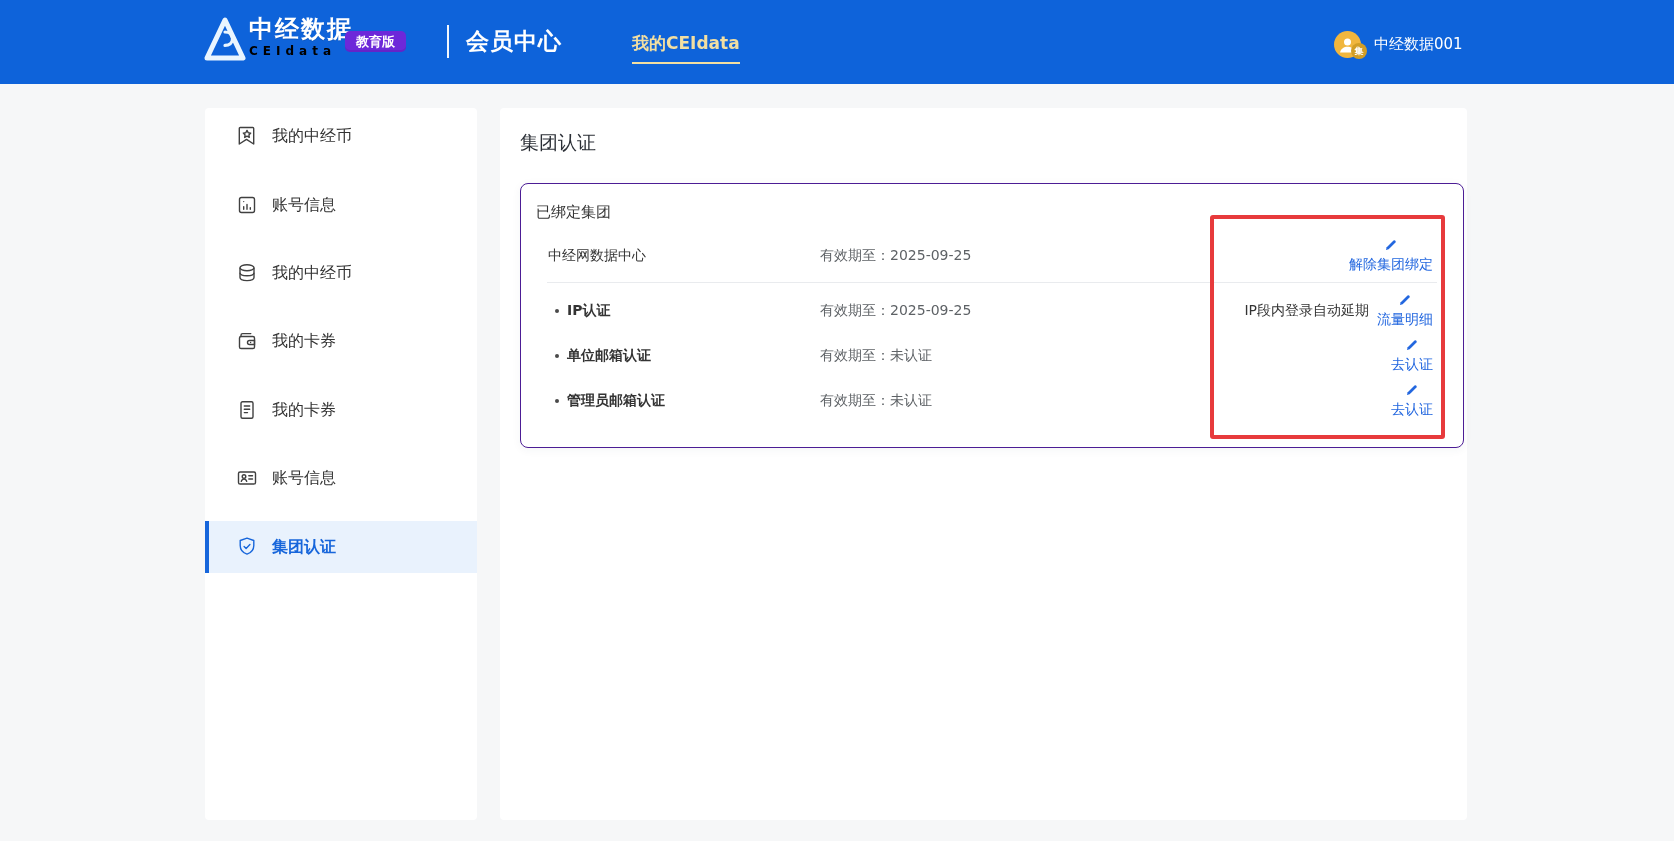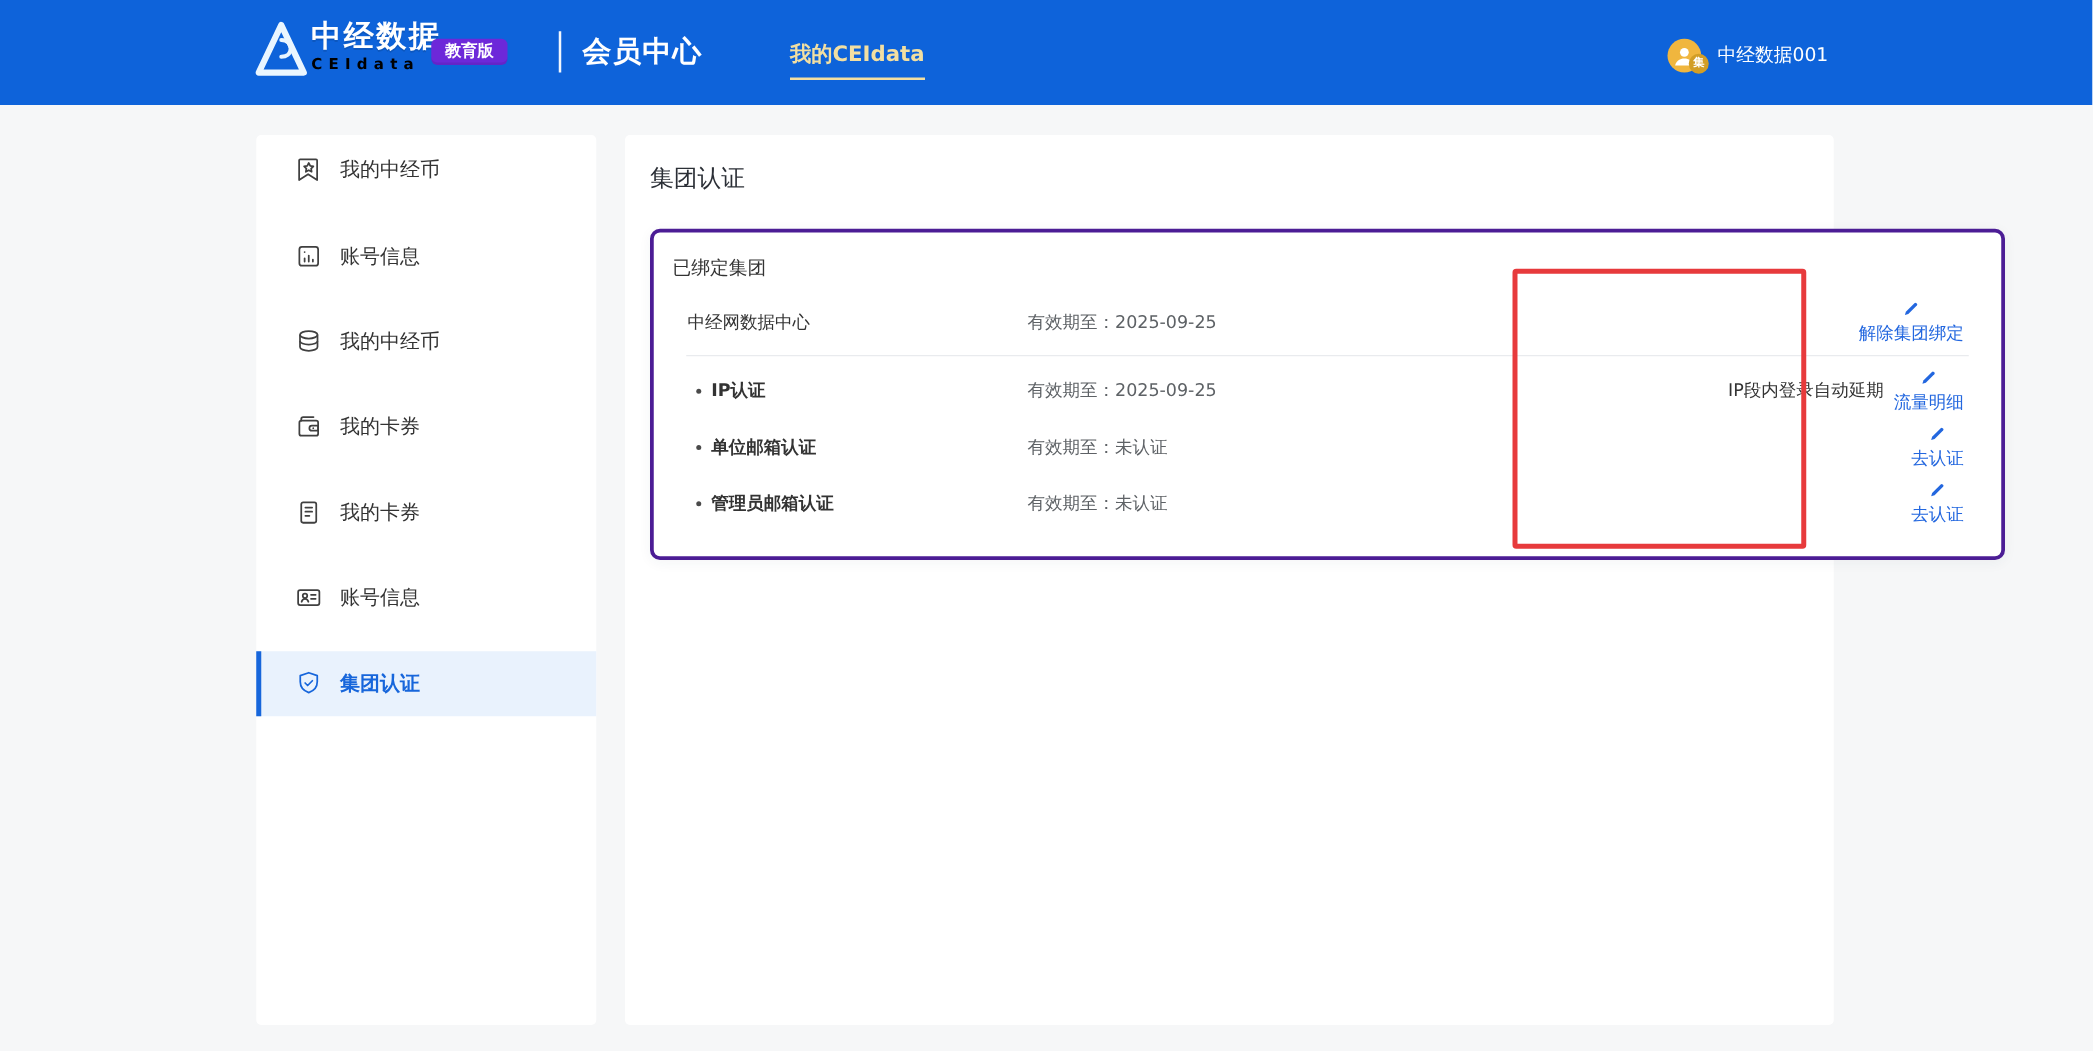--- a/index.html
+++ b/index.html
@@ -75,22 +75,22 @@
 
   
   .main-panel {
     position:absolute; left:500px; top:108px; width:967px; height:712px;
     background:#fff; border-radius:4px;
   }
   .page-title {
     position:absolute; left:20px; top:130px; font-size:19px; font-weight:500; color:#2B2F36;
   }
   .card {
-    position:absolute; left:20px; top:75px; width:1084px; height:265px;
-    background:#fff; border:3px solid #4c1d95; border-radius:8px;
+    position:absolute; left:20px; top:75px; width:944px; height:265px;
+    background:#fff; border:1px solid #4c1d95; border-radius:8px;
     box-shadow:0 2px 10px rgba(31,56,88,.05);
   }
   .card-title { position:absolute; left:15px; top:19px; font-size:15px; color:#333; }
   .row { position:absolute; left:0; right:0; height:28px; }
   .row .name {
     position:absolute; left:27px; top:50%; transform:translateY(-50%);
     font-size:14px; font-weight:500; color:#333; white-space:nowrap;
   }
   .row.sub .name { left:46px; font-weight:bold; }
   .row.sub .name::before {

